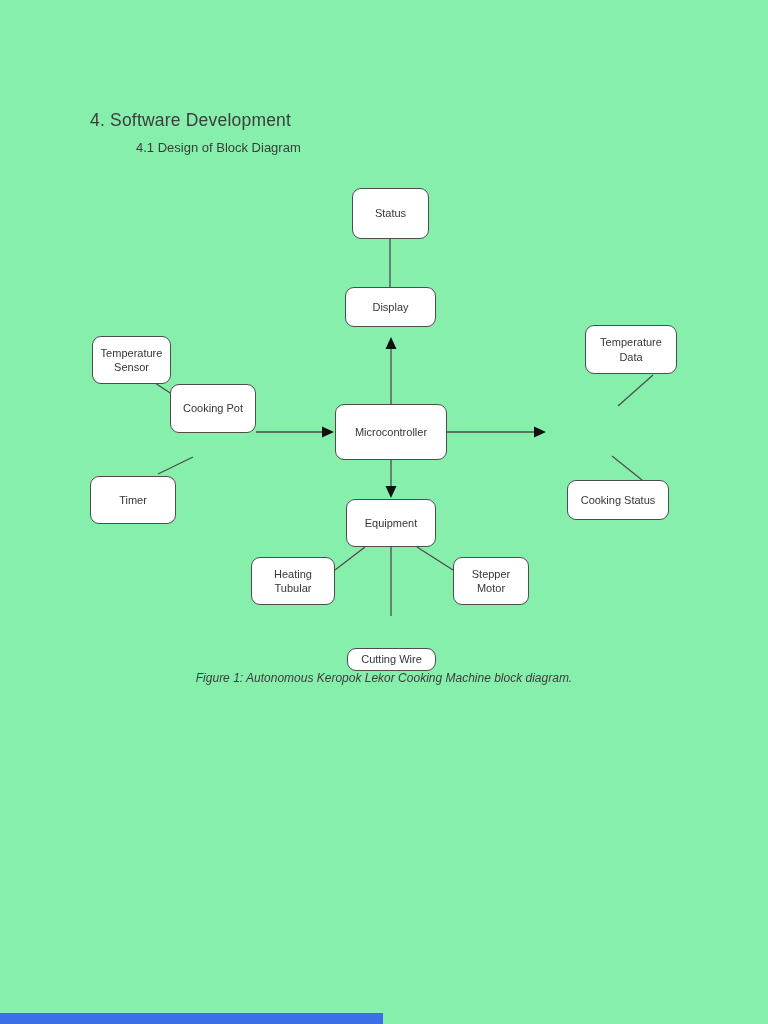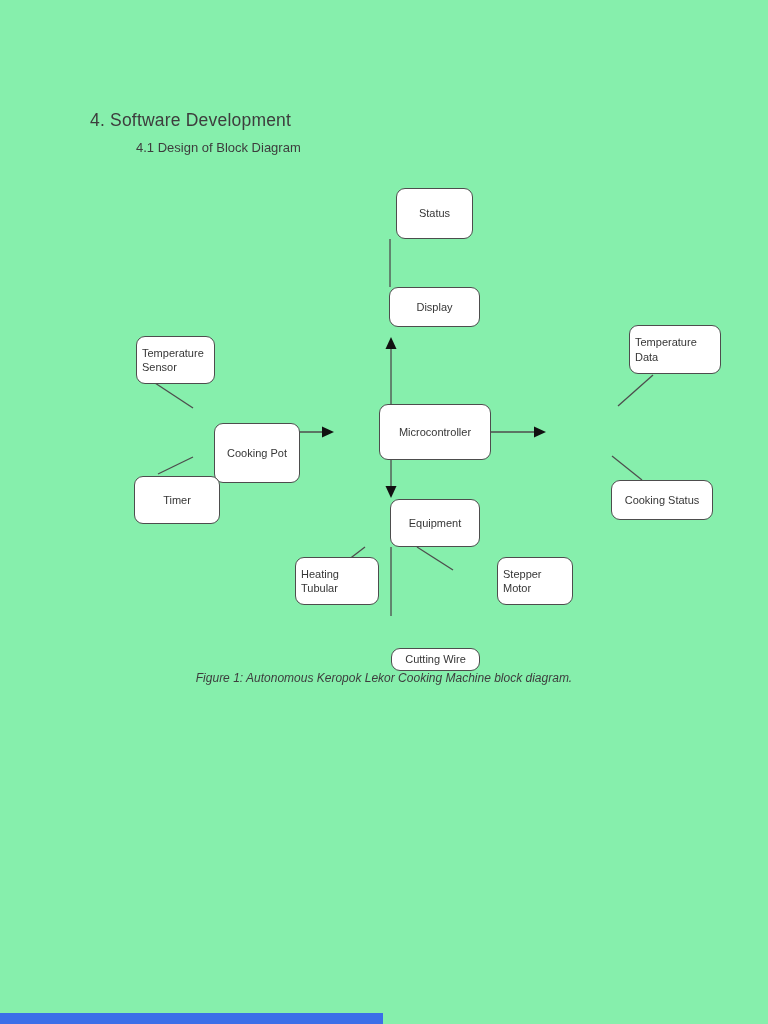--- a/index.html
+++ b/index.html
@@ -28,25 +28,25 @@
   }
   .node {
     position: absolute;
     box-sizing: border-box;
     background: #ffffff;
     border: 1.2px solid #4d4d4d;
     border-radius: 9px;
     display: flex;
     align-items: center;
     justify-content: center;
+    text-align: center;
     font-size: 11px;
     color: #363636;
     line-height: 1.3;
     padding: 3px 5px;
-    margin-left: 44px;
   }
   .connectors {
     position: absolute;
     left: 0;
     top: 0;
   }
   .caption {
     position: absolute;
     left: 0;
     top: 671px;
@@ -102,21 +102,21 @@
 
     <line x1="417" y1="547" x2="453" y2="570"></line>
   </svg>
 
   <div class="node" style="left:352px; top:188px; width:77px; height:51px;">Status</div>
 
   <div class="node" style="left:345px; top:287px; width:91px; height:40px;">Display</div>
 
   <div class="node" style="left:92px; top:336px; width:79px; height:48px;">Temperature Sensor</div>
 
-  <div class="node" style="left:170px; top:423px; width:86px; height:60px;">Cooking Pot</div>
+  <div class="node" style="left:170px; top:384px; width:86px; height:49px;">Cooking Pot</div>
 
   <div class="node" style="left:90px; top:476px; width:86px; height:48px;">Timer</div>
 
   <div class="node" style="left:335px; top:404px; width:112px; height:56px;">Microcontroller</div>
 
   <div class="node" style="left:585px; top:325px; width:92px; height:49px;">Temperature Data</div>
 
 
   <div class="node" style="left:567px; top:480px; width:102px; height:40px;">Cooking Status</div>
 

